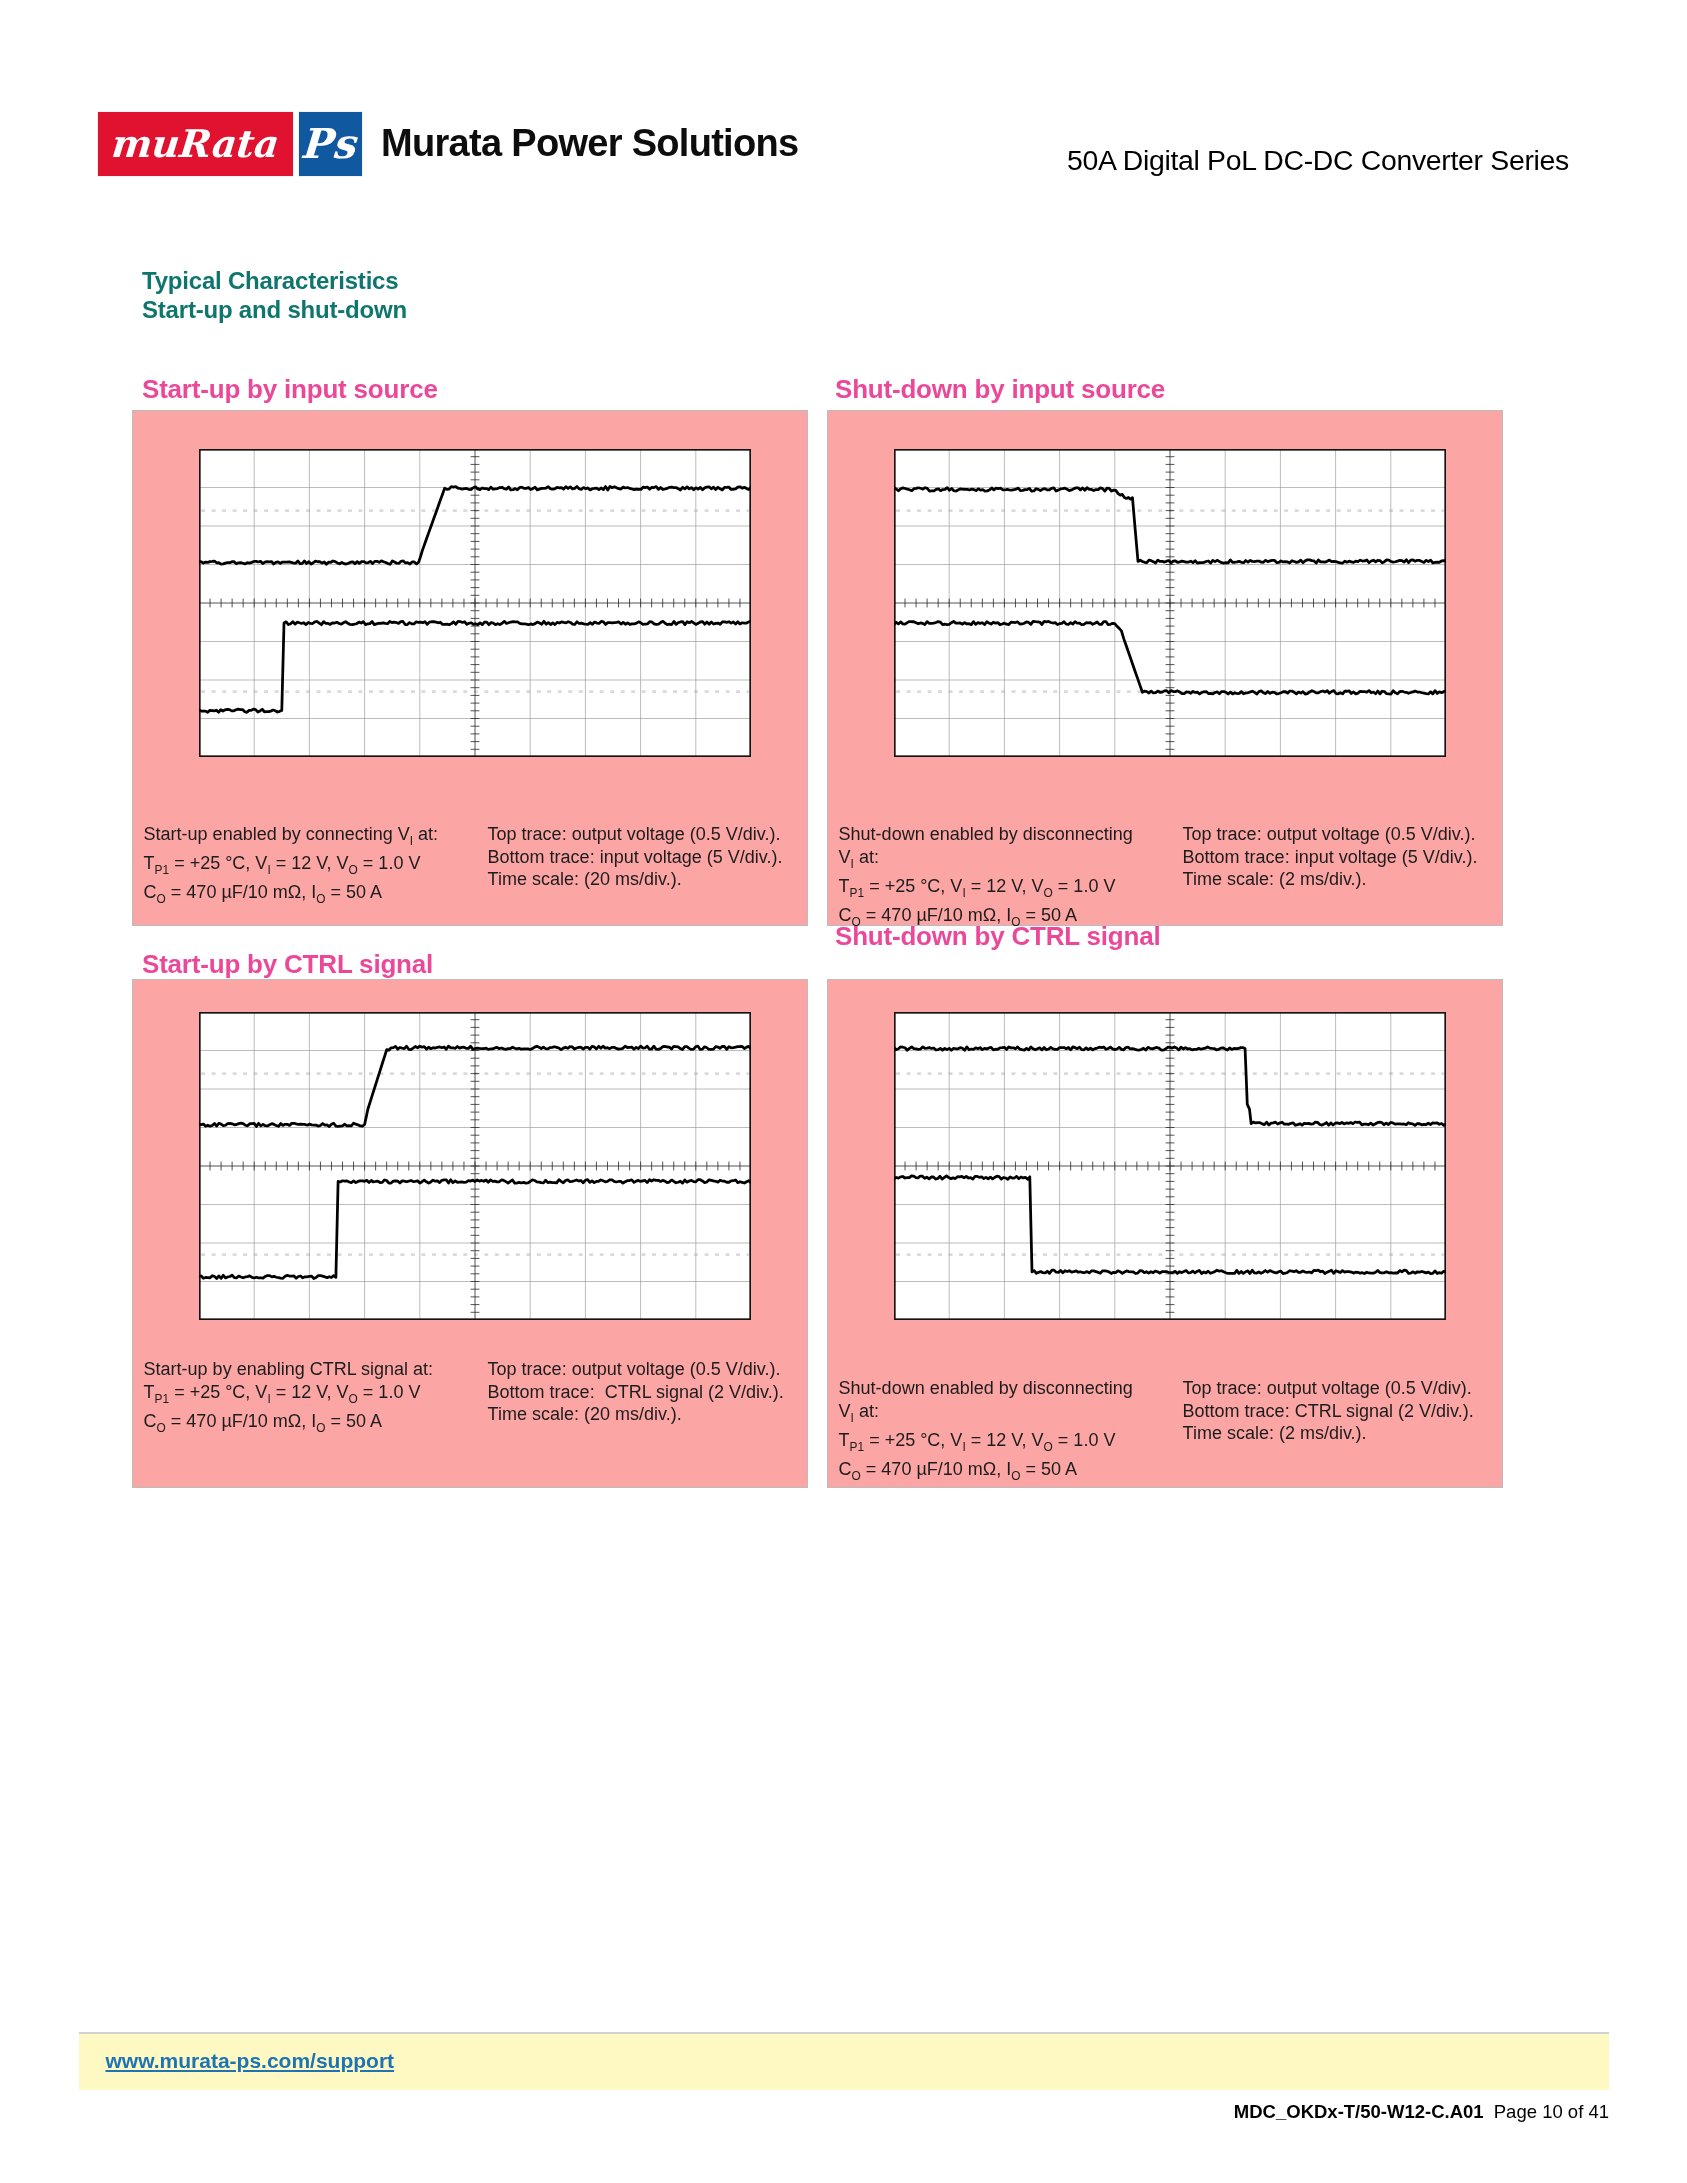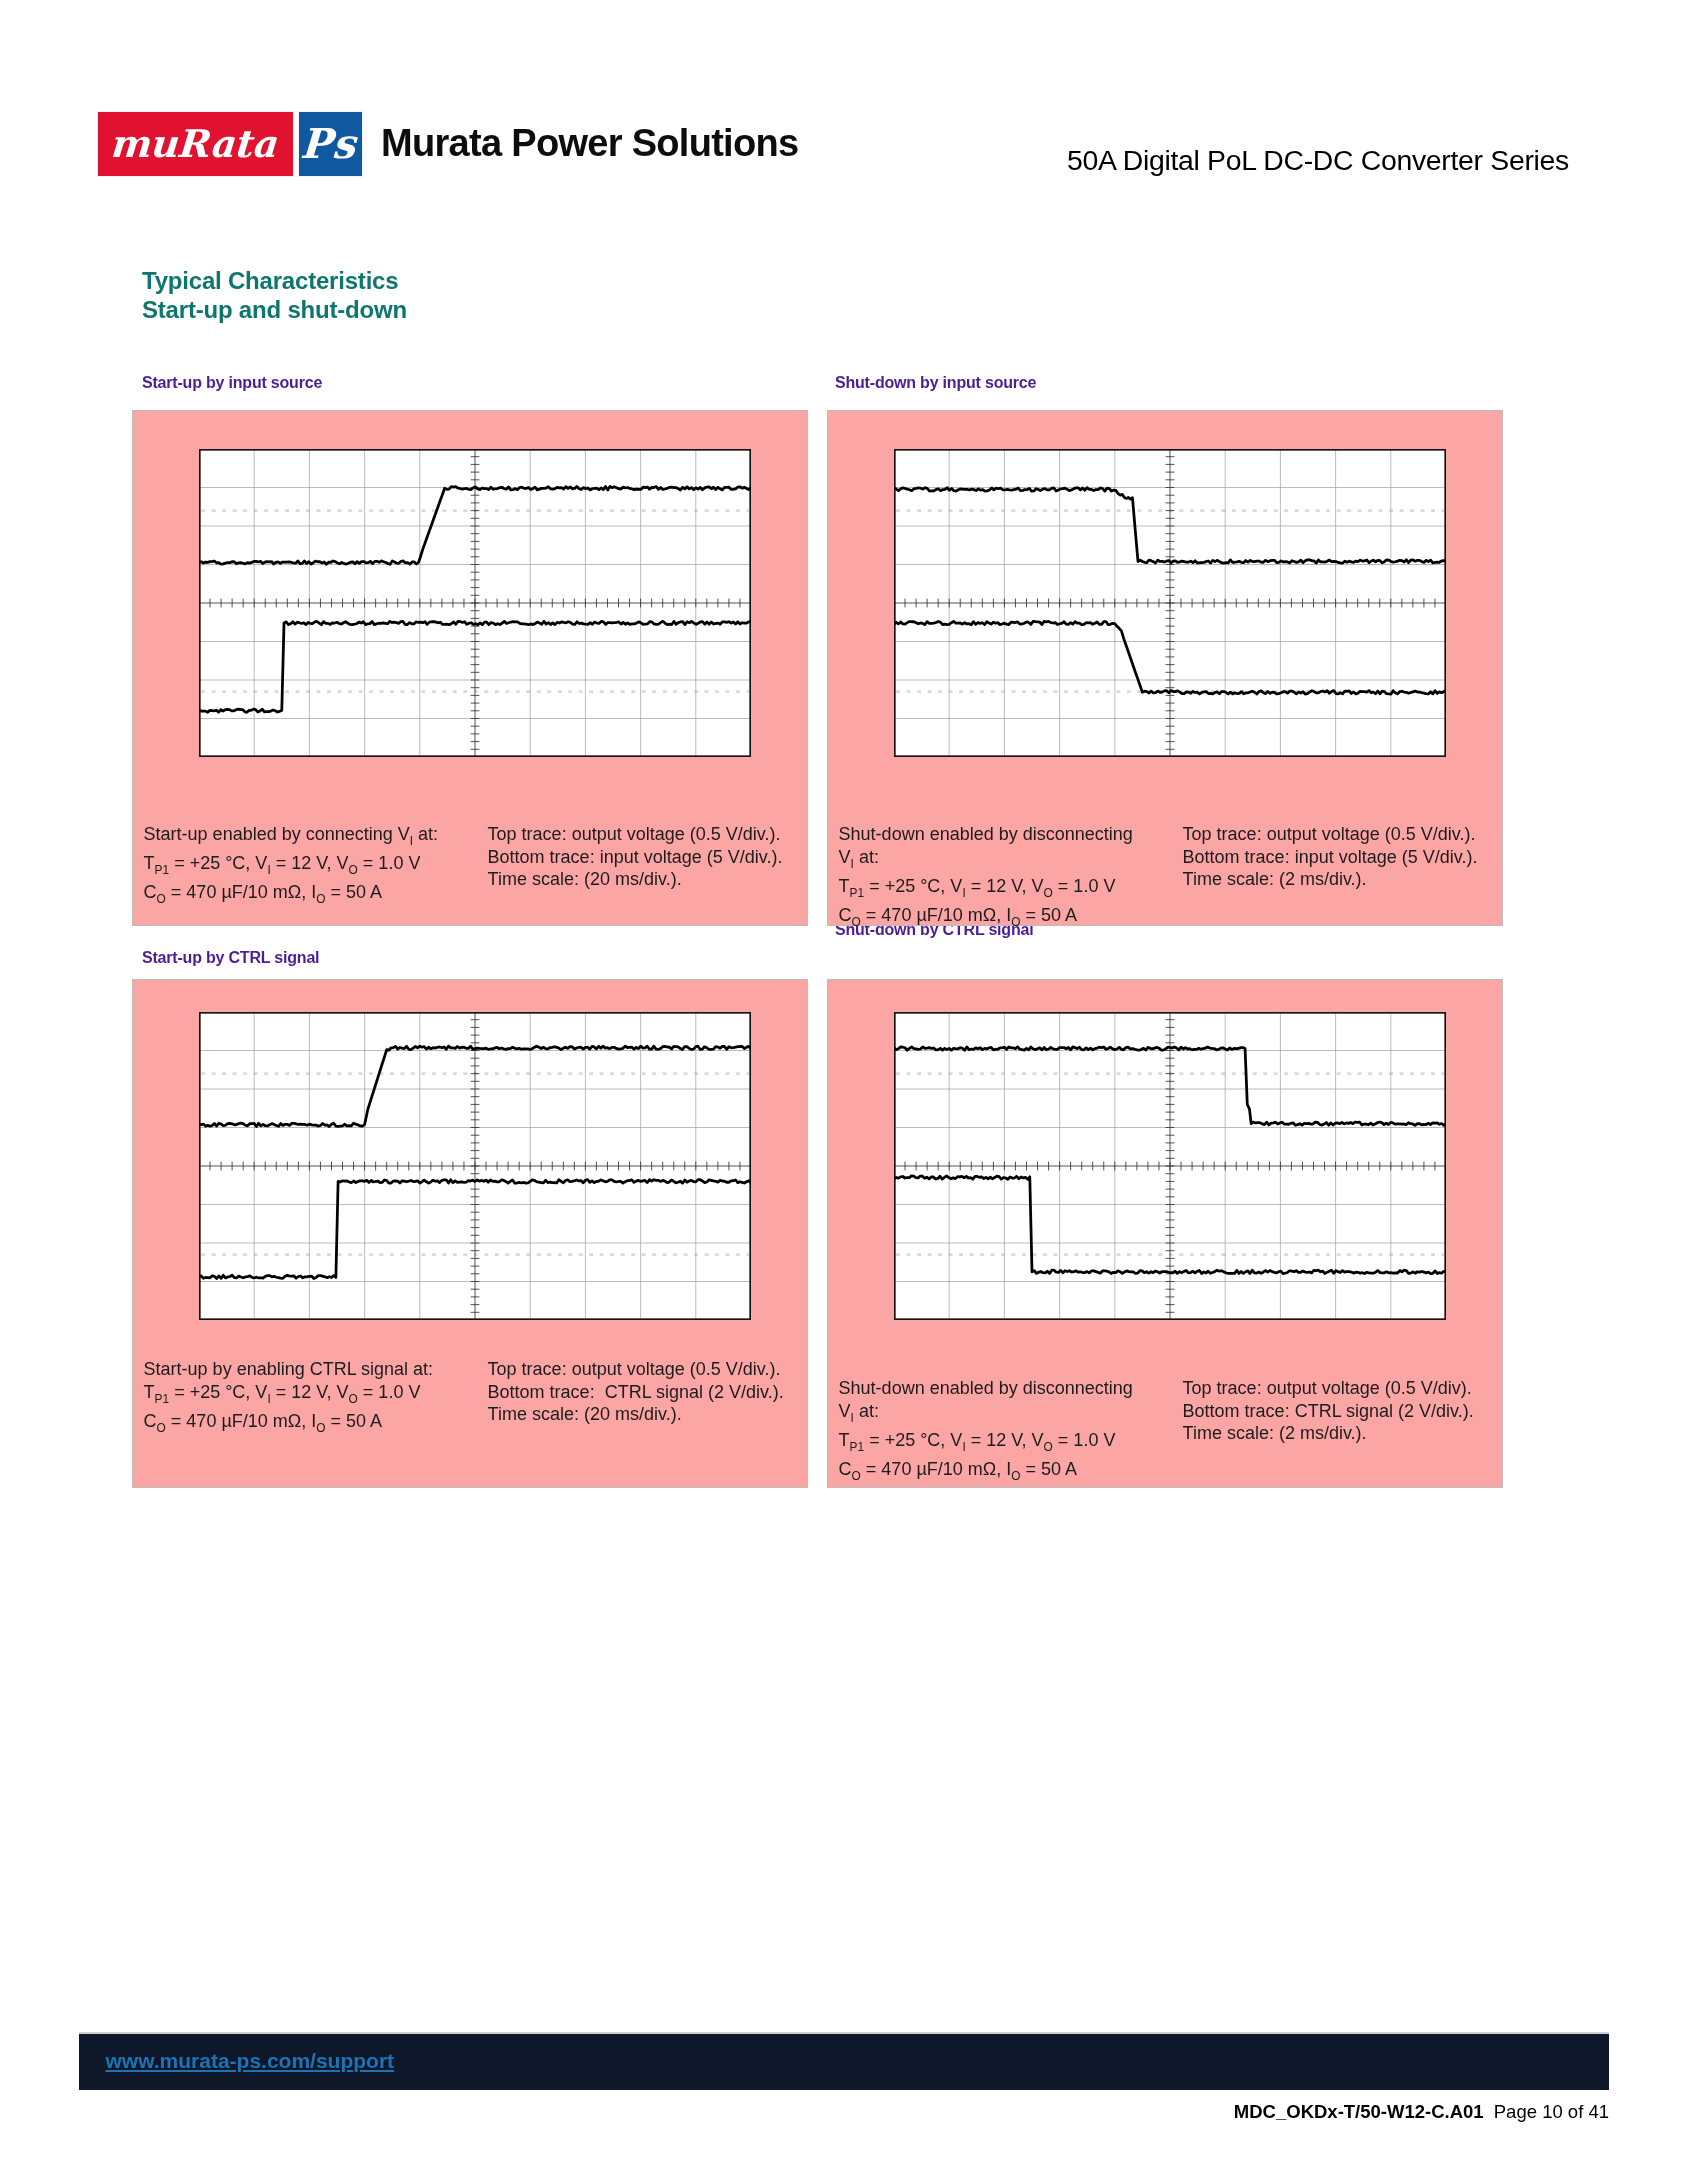--- a/index.html
+++ b/index.html
@@ -37,21 +37,21 @@
   .doc-subtitle {
     position:absolute; right:118px; top:144px; font-size:28.4px; font-weight:normal;
     letter-spacing:-0.3px; color:#000; text-align:right;
   }
   
   .main-heading {
     position:absolute; left:142px; font-size:24px; font-weight:bold; color:#0f766e;
     letter-spacing:-0.2px;
   }
   .chart-title {
-    position:absolute; font-size:16px; font-weight:bold; color:#4c1d95;
+    position:absolute; font-size:26px; font-weight:bold; color:#ec4899;
     letter-spacing:-0.2px;
   }
   
   .panel {
     position:absolute; width:676px; background:#fca5a5;
     border:0.7px solid #bcbcbc; box-sizing:border-box;
   }
   .panel .scope {
     position:absolute; left:66px; width:552px; height:308px;
   }
@@ -59,21 +59,21 @@
   .caption { position:absolute; left:10.6px; right:4px; display:flex; }
   .cap-left  { width:344px; flex:none; }
   .cap-right { flex:none; }
   .cap-line {
     font-size:18px; line-height:22.5px; color:#1c1c1c; white-space:pre;
   }
   .cap-line sub { font-size:66%; }
   
   .footer-bar {
     position:absolute; left:79px; top:2032px; width:1530px; height:58px;
-    background:#0f172a; border-top:2.6px solid #d2d2d2; box-sizing:border-box;
+    background:#fef9c3; border-top:2.6px solid #d2d2d2; box-sizing:border-box;
   }
   .support-link {
     position:absolute; left:26.5px; top:14.6px; font-size:21px; font-weight:bold;
     color:#1E73B4; text-decoration:underline; cursor:pointer;
   }
   .doc-footer {
     position:absolute; right:78px; top:2101px; font-size:18.5px; color:#000;
   }
   .doc-footer .doc-id { font-weight:bold; }
   .doc-footer .page-num { font-weight:normal; margin-left:5px; }

